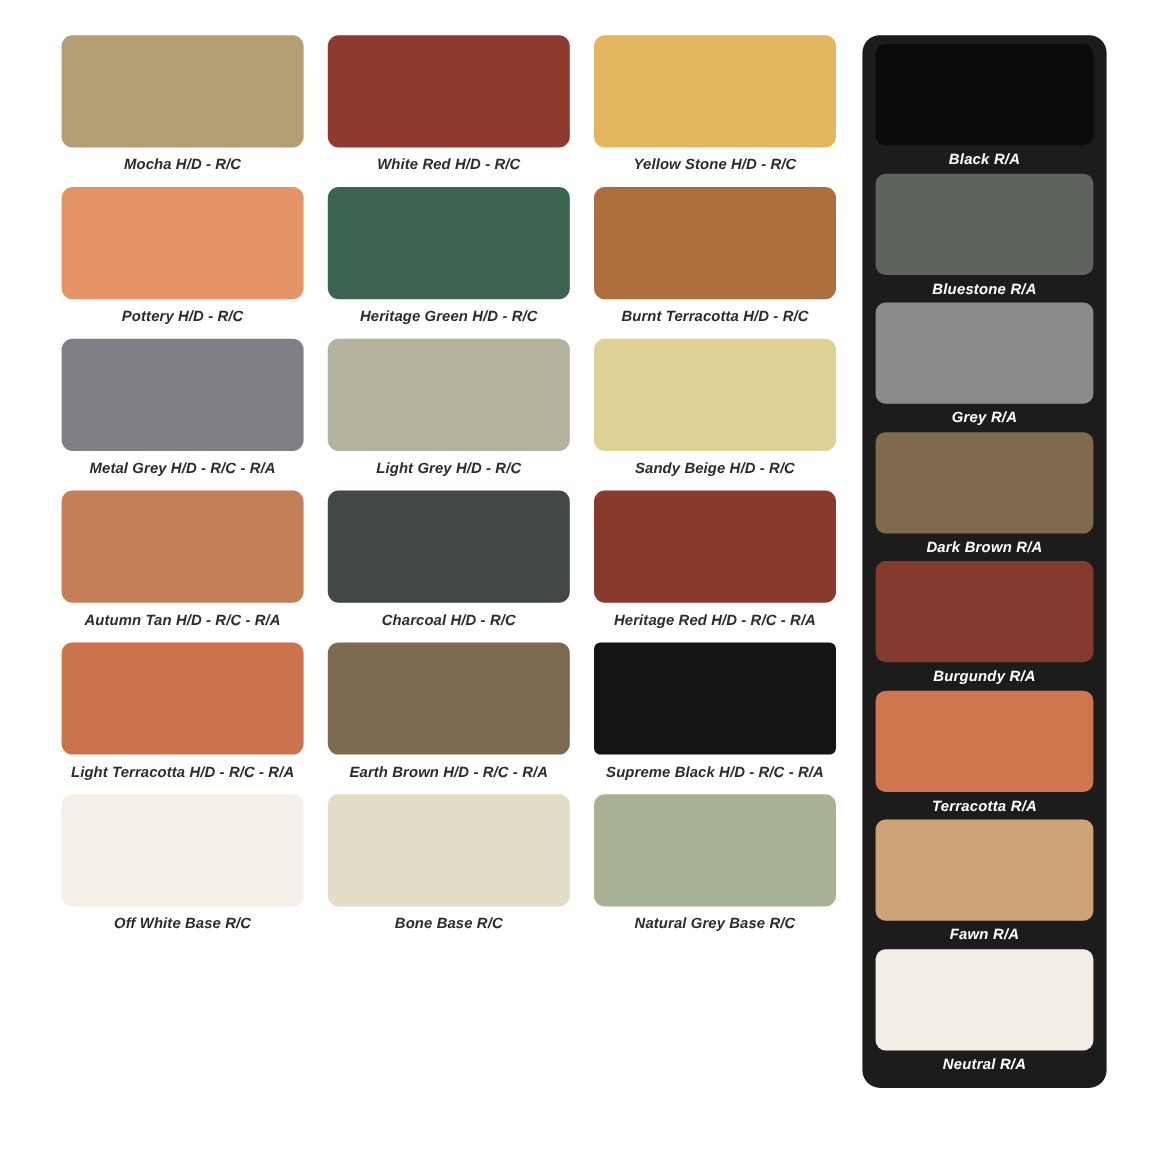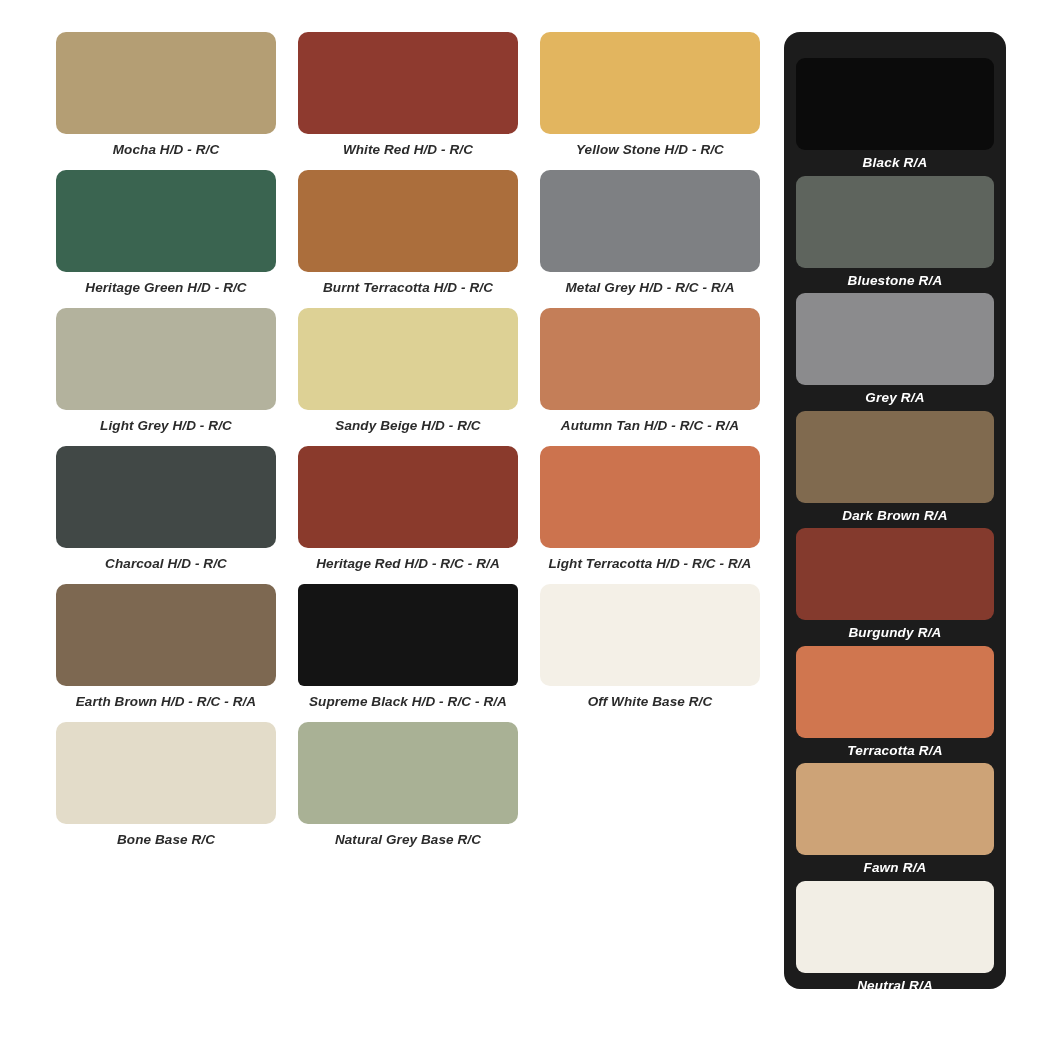--- a/index.html
+++ b/index.html
@@ -74,21 +74,21 @@
     padding-top: 30px;
     padding-left: 14px;
     box-sizing: border-box;
   }
 
   .dark-panel {
     width: 222px;
     height: 957px;
     background: #1c1c1c;
     border-radius: 16px;
-    padding: 26px 12px 10px 12px;
+    padding: 8px 12px 10px 12px;
     box-sizing: border-box;
     display: flex;
     flex-direction: column;
     justify-content: flex-start;
   }
 
   .panel-cell {
     display: flex;
     flex-direction: column;
     align-items: center;
@@ -126,20 +126,24 @@
       </div>
       <div class="swatch-cell">
         <div class="swatch-chip" style="background: rgb(142, 58, 47);"></div>
         <div class="swatch-label">White Red H/D - R/C</div>
       </div>
       <div class="swatch-cell">
         <div class="swatch-chip" style="background: rgb(226, 181, 95);"></div>
         <div class="swatch-label">Yellow Stone H/D - R/C</div>
       </div>
       <div class="swatch-cell">
+        <div class="swatch-chip" style="background: rgb(229, 148, 103);"></div>
+        <div class="swatch-label">Pottery H/D - R/C</div>
+      </div>
+      <div class="swatch-cell">
         <div class="swatch-chip" style="background: rgb(58, 100, 80);"></div>
         <div class="swatch-label">Heritage Green H/D - R/C</div>
       </div>
       <div class="swatch-cell">
         <div class="swatch-chip" style="background: rgb(171, 110, 60);"></div>
         <div class="swatch-label">Burnt Terracotta H/D - R/C</div>
       </div>
       <div class="swatch-cell">
         <div class="swatch-chip" style="background: rgb(126, 128, 131);"></div>
         <div class="swatch-label">Metal Grey H/D - R/C - R/A</div>

